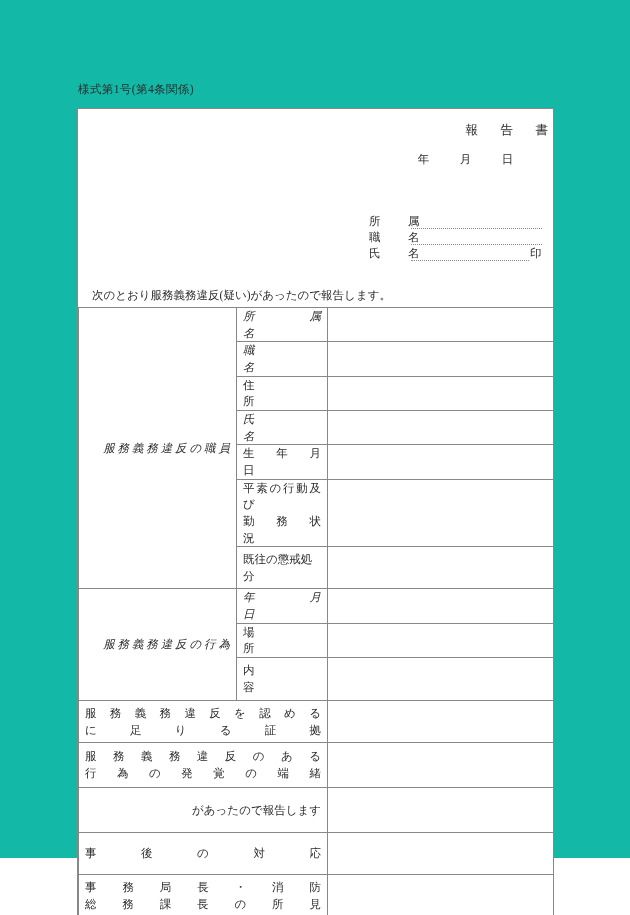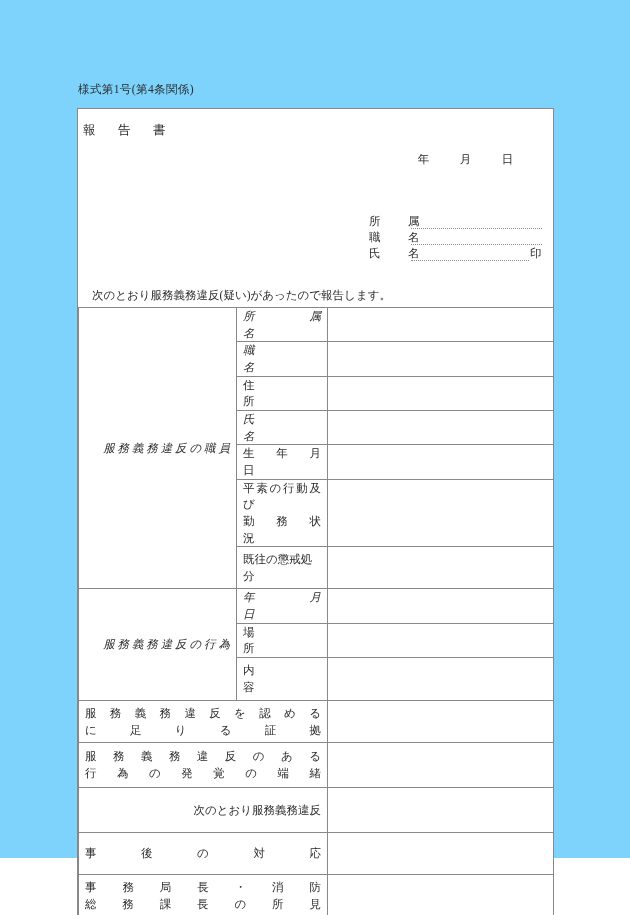--- a/index.html
+++ b/index.html
@@ -14,21 +14,21 @@
     font-family: "Liberation Serif", "DejaVu Serif", serif;
     color: #2b2b2b;
     overflow: hidden;
   }
 
   .page {
     position: absolute;
     left: 0; top: 0;
     width: 630px;
     height: 858px;
-    background: #7dd3fc;
+    background: #14b8a6;
   }
 
   
   .form-number {
     position: absolute;
     left: 78px;
     top: 82px;
     font-size: 11.5px;
     letter-spacing: 0.4px;
     white-space: nowrap;
@@ -49,21 +49,21 @@
   .header-block {
     position: relative;
     height: 198px;
   }
 
   .doc-title {
     position: absolute;
     left: 0;
     right: 0;
     top: 13px;
-    text-align: left;
+    text-align: right;
     font-size: 12.5px;
     letter-spacing: 5px;
     padding-left: 5px;
     box-sizing: border-box;
   }
 
   .date-line {
     position: absolute;
     right: 24px;
     top: 43px;
@@ -290,21 +290,21 @@
         </tr>
         <tr>
           <td class="grp h45" colspan="2">
             <span class="just-line">服 務 義 務 違 反 の あ る</span>
             <span class="just-line">行 為 の 発 覚 の 端 緒</span>
           </td>
           <td class="wide2 h45"></td>
         </tr>
         <tr>
           <td class="grp h45" colspan="2">
-            <span class="ctr">次のとおり服務義務違反</span>
+            <span class="ctr">があったので報告します</span>
           </td>
           <td class="wide2 h45"></td>
         </tr>
         <tr>
           <td class="grp h42" colspan="2">
             <span class="just-line">事　　後　　の　　対　　応</span>
           </td>
           <td class="wide2 h42"></td>
         </tr>
         <tr>

